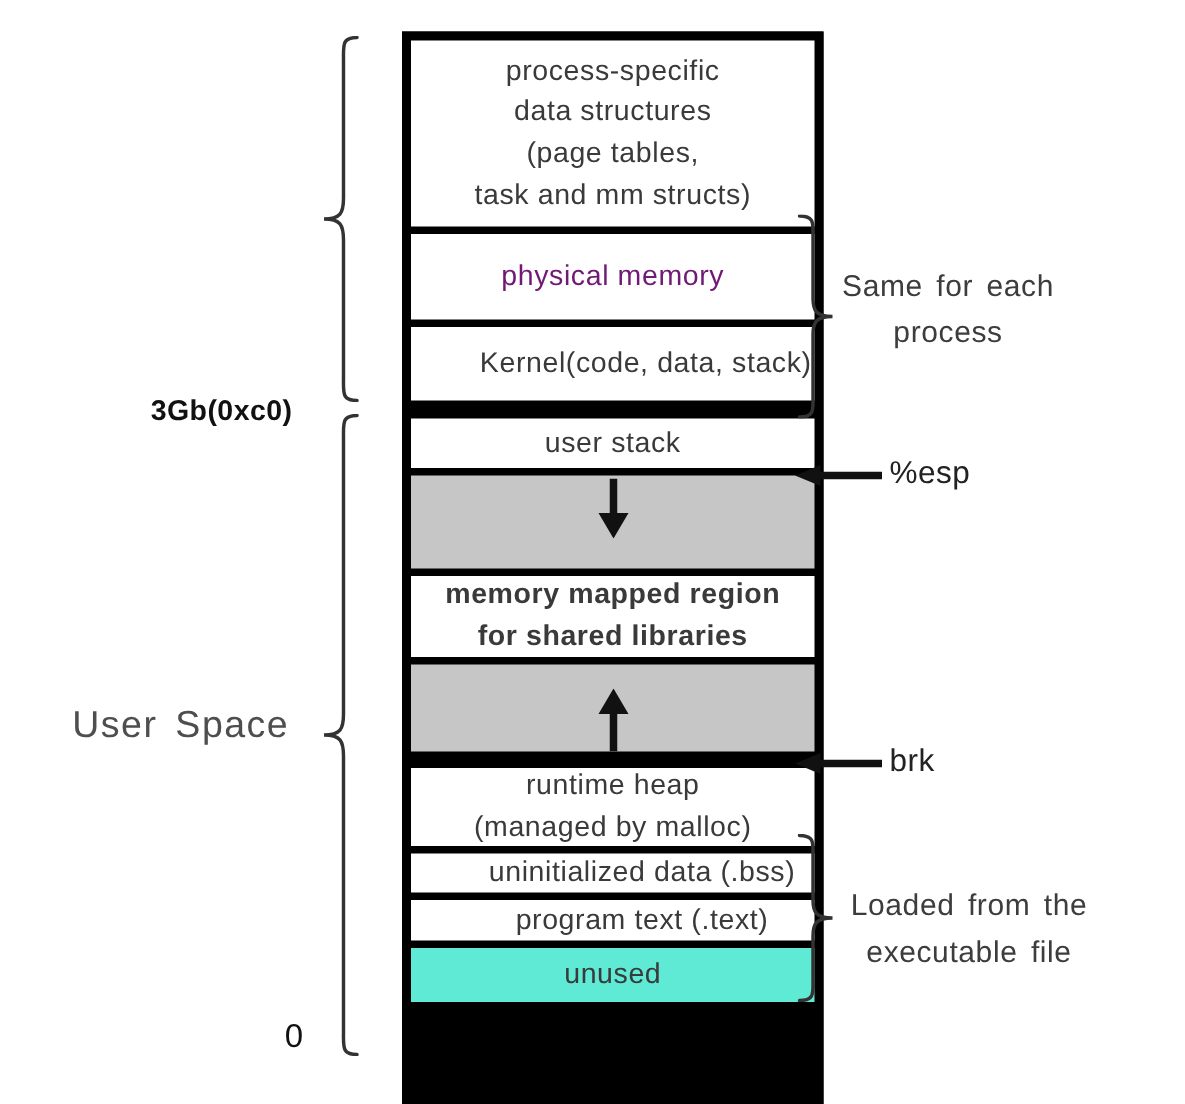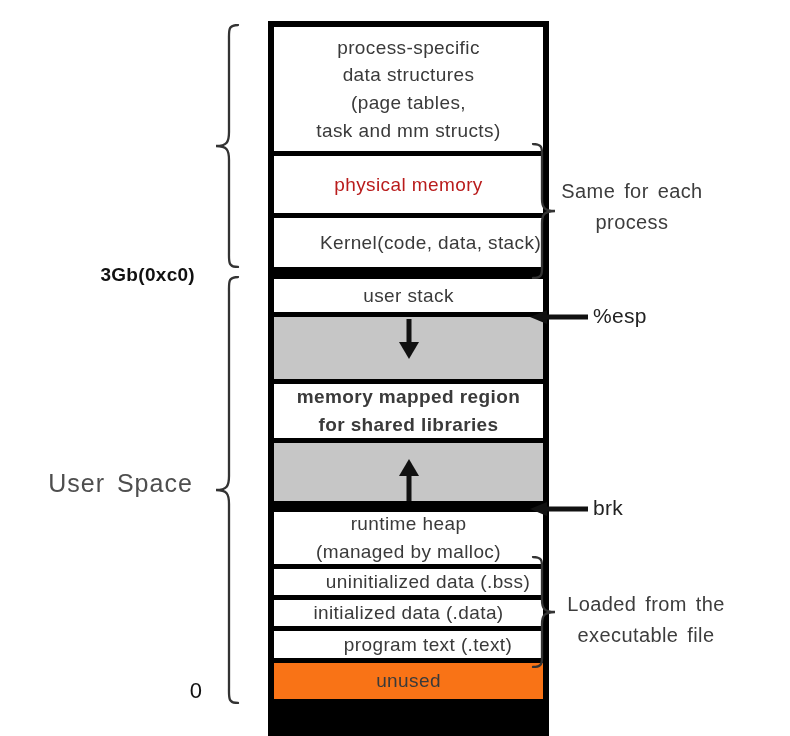--- a/index.html
+++ b/index.html
@@ -54,21 +54,21 @@
   </svg>
   <svg class="brace" style="left:214px;top:276px;" width="26" height="428" viewBox="0 0 26 428">
     <path d="M24 1 C14 1 15 6 15 16 L15 200 C15 210 13 214 2 214 C13 214 15 218 15 228 L15 412 C15 422 14 427 24 427"></path>
   </svg>
 
   <div class="memcol">
     <div class="seg s1" style="color: rgb(58, 58, 58);">process-specific
 data structures
 (page tables,
 task and mm structs)</div>
-    <div class="seg s2" style="color: #b91c1c;">physical memory</div>
+    <div class="seg s2" style="color: #701a75;">physical memory</div>
     <div class="seg s3" style="color: rgb(58, 58, 58);">Kernel(code, data, stack)</div>
     <div class="spacer sp-3gb"></div>
     <div class="seg s4" style="color: rgb(58, 58, 58);">user stack</div>
     <div class="seg gray s5" style="background: rgb(198, 198, 198); color: rgb(58, 58, 58);">
       <svg width="26" height="40" viewBox="0 0 26 40" style="margin-top:2px;">
         <rect x="10.5" y="0" width="5" height="25" fill="#111"></rect>
         <polygon points="13,40 3,23 23,23" fill="#111"></polygon>
       </svg>
     </div>
     <div class="seg s6" style="color: rgb(58, 58, 58); font-weight: bold;">memory mapped region
@@ -76,23 +76,22 @@
     <div class="seg gray s7" style="background: rgb(198, 198, 198); color: rgb(58, 58, 58);">
       <svg width="26" height="42" viewBox="0 0 26 42">
         <polygon points="13,0 3,17 23,17" fill="#111"></polygon>
         <rect x="10.5" y="15" width="5" height="27" fill="#111"></rect>
       </svg>
     </div>
     <div class="spacer sp-brk"></div>
     <div class="seg s8" style="color: rgb(58, 58, 58);">runtime heap
 (managed by malloc)</div>
     <div class="seg s9" style="color: rgb(58, 58, 58);">uninitialized data (.bss)</div>
-    <div class="seg s10" style="color: rgb(58, 58, 58);">initialized data (.data)</div>
     <div class="seg s11" style="color: rgb(58, 58, 58);">program text (.text)</div>
-    <div class="seg gray s12" style="background: #f97316; color: rgb(58, 58, 58);">unused</div>
+    <div class="seg gray s12" style="background: #5eead4; color: rgb(58, 58, 58);">unused</div>
   </div>
 
   <svg class="brace" style="left:531px;top:143px;" width="26" height="136" viewBox="0 0 26 136">
     <path d="M2 1 C12 1 11 6 11 14 L11 56 C11 64 13 68 24 68 C13 68 11 72 11 80 L11 122 C11 130 12 135 2 135"></path>
   </svg>
   <div class="side-note" style="left:556px;top:176px;width:152px;">Same for each
 process</div>
 
   <svg class="ptr-arrow" style="left:530px;top:309px;" width="58" height="16" viewBox="0 0 58 16">
     <polygon points="0,8 17,1 17,15" fill="#111"></polygon>

